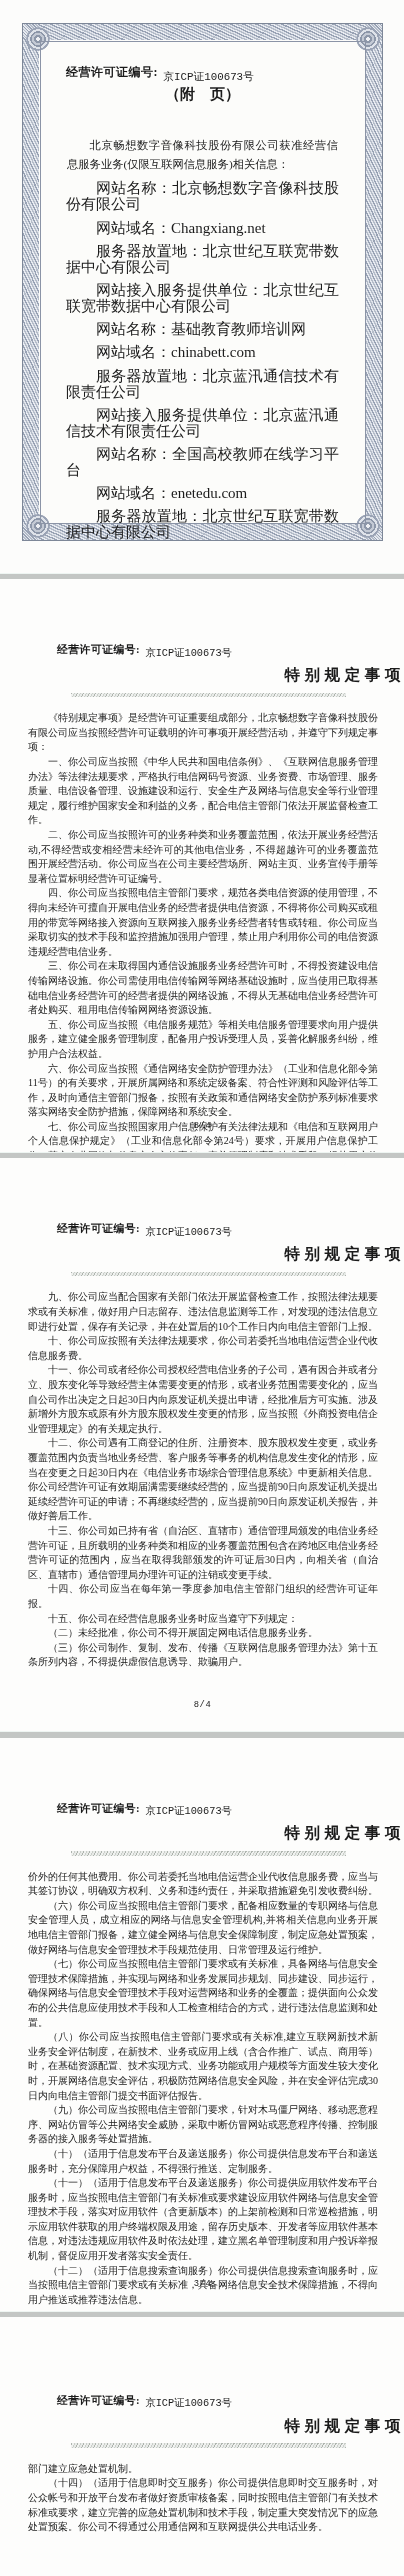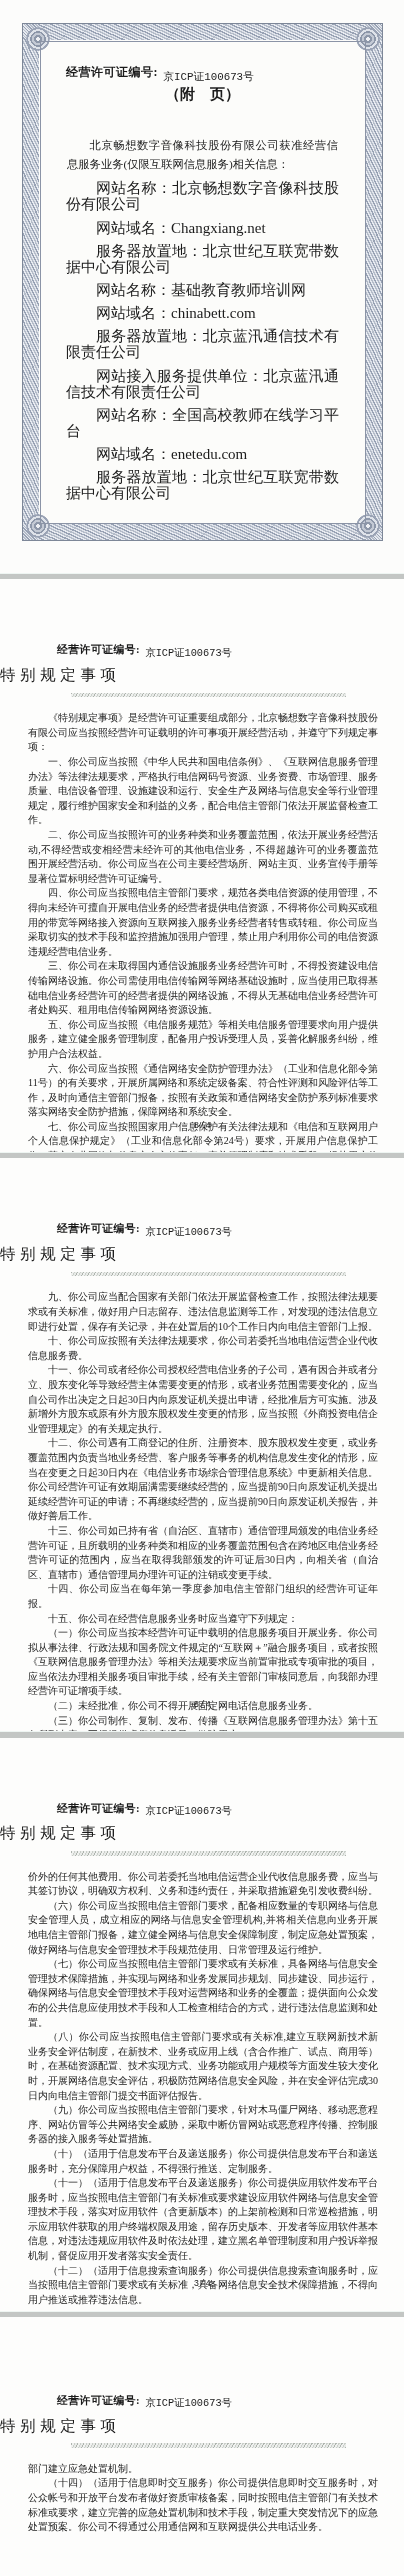--- a/index.html
+++ b/index.html
@@ -24,21 +24,21 @@
   .cert-intro{margin:32px 1px 0;font-size:11.3px;line-height:18.5px;text-indent:2em;text-align:justify;}
   .cert-fields{margin-top:5.2px;}
   .cert-fields p.field{font-size:15px;line-height:16px;margin:7.2px 0;text-indent:2em;text-align:justify;}
   
   .prov{position:relative;height:573px;background:#fdfdfc;overflow:hidden;}
   .prov.last{height:557px;}
   .prov .hdr{padding:64px 0 0 57px;display:flex;align-items:flex-start;}
   .prov.last .hdr{padding-top:77px;}
   .hdr .hl{font-size:10.8px;font-weight:bold;letter-spacing:0.5px;}
   .hdr .hv{font-size:10.3px;margin-left:5.2px;margin-top:2.6px;font-family:"Liberation Mono","DejaVu Sans Mono",monospace;}
-  .prov .ttl{text-align:left;font-size:15.5px;font-weight:normal;letter-spacing:4.6px;margin-top:5.2px;}
+  .prov .ttl{text-align:right;font-size:15.5px;font-weight:bold;letter-spacing:4.6px;margin-top:5.2px;}
   .prov .rule{height:4.6px;width:275px;margin:6.7px 0 0 71px;opacity:.85;
     background:repeating-linear-gradient(-60deg,#a0a7a0 0 1px,#e4e7e4 1px 2.6px,#c0c6c0 2.6px 3.6px,#eef0ee 3.6px 5.2px);}
   .prov .bd{margin:14px 27px 0 28px;font-size:10px;line-height:14.6px;text-align:justify;}
   .bd p{margin:0;text-indent:2em;}
   .bd p.cont{text-indent:0;}
   .pageno{position:absolute;left:0;right:0;bottom:21.6px;text-align:center;font-size:8.8px;letter-spacing:0.5px;font-family:"Liberation Mono","DejaVu Sans Mono",monospace;}
 </style>
 </head>
 <body>
 
@@ -58,20 +58,21 @@
         <div class="cert-sub">（附　页）</div>
         <p class="cert-intro">北京畅想数字音像科技股份有限公司获准经营信息服务业务(仅限互联网信息服务)相关信息：</p>
         <div class="cert-fields">
 
             <p class="field"><span class="flabel">网站名称：</span><span class="fvalue">北京畅想数字音像科技股份有限公司</span></p>
 
             <p class="field"><span class="flabel">网站域名：</span><span class="fvalue">Changxiang.net</span></p>
 
             <p class="field"><span class="flabel">服务器放置地：</span><span class="fvalue">北京世纪互联宽带数据中心有限公司</span></p>
 
+            <p class="field"><span class="flabel">网站接入服务提供单位：</span><span class="fvalue">北京世纪互联宽带数据中心有限公司</span></p>
 
             <p class="field"><span class="flabel">网站名称：</span><span class="fvalue">基础教育教师培训网</span></p>
 
             <p class="field"><span class="flabel">网站域名：</span><span class="fvalue">chinabett.com</span></p>
 
             <p class="field"><span class="flabel">服务器放置地：</span><span class="fvalue">北京蓝汛通信技术有限责任公司</span></p>
 
             <p class="field"><span class="flabel">网站接入服务提供单位：</span><span class="fvalue">北京蓝汛通信技术有限责任公司</span></p>
 
             <p class="field"><span class="flabel">网站名称：</span><span class="fvalue">全国高校教师在线学习平台</span></p>
@@ -120,21 +121,20 @@
     <div class="rule"></div>
     <div class="bd">
 
     <p>九、你公司应当配合国家有关部门依法开展监督检查工作，按照法律法规要求或有关标准，做好用户日志留存、违法信息监测等工作，对发现的违法信息立即进行处置，保存有关记录，并在处置后的10个工作日内向电信主管部门上报。</p>
         <p>十、你公司应按照有关法律法规要求，你公司若委托当地电信运营企业代收信息服务费。</p>
         <p>十一、你公司或者经你公司授权经营电信业务的子公司，遇有因合并或者分立、股东变化等导致经营主体需要变更的情形，或者业务范围需要变化的，应当自公司作出决定之日起30日内向原发证机关提出申请，经批准后方可实施。涉及新增外方股东或原有外方股东股权发生变更的情形，应当按照《外商投资电信企业管理规定》的有关规定执行。</p>
         <p>十二、你公司遇有工商登记的住所、注册资本、股东股权发生变更，或业务覆盖范围内负责当地业务经营、客户服务等事务的机构信息发生变化的情形，应当在变更之日起30日内在《电信业务市场综合管理信息系统》中更新相关信息。你公司经营许可证有效期届满需要继续经营的，应当提前90日向原发证机关提出延续经营许可证的申请；不再继续经营的，应当提前90日向原发证机关报告，并做好善后工作。</p>
         <p>十三、你公司如已持有省（自治区、直辖市）通信管理局颁发的电信业务经营许可证，且所载明的业务种类和相应的业务覆盖范围包含在跨地区电信业务经营许可证的范围内，应当在取得我部颁发的许可证后30日内，向相关省（自治区、直辖市）通信管理局办理许可证的注销或变更手续。</p>
         <p>十四、你公司应当在每年第一季度参加电信主管部门组织的经营许可证年报。</p>
         <p>十五、你公司在经营信息服务业务时应当遵守下列规定：</p>
-        <p>（一）你公司应当按本经营许可证中载明的信息服务项目开展业务。你公司拟从事法律、行政法规和国务院文件规定的“互联网＋”融合服务项目，或者按照《互联网信息服务管理办法》等相关法规要求应当前置审批或专项审批的项目，应当依法办理相关服务项目审批手续，经有关主管部门审核同意后，向我部办理经营许可证增项手续。</p>
         <p>（二）未经批准，你公司不得开展固定网电话信息服务业务。</p>
         <p>（三）你公司制作、复制、发布、传播《互联网信息服务管理办法》第十五条所列内容，不得提供虚假信息诱导、欺骗用户。</p>
       </div>
     <div class="pageno">8/4</div>
   </div>
 
   <div class="divider"></div>
 
   <div class="prov">
     <div class="hdr">

